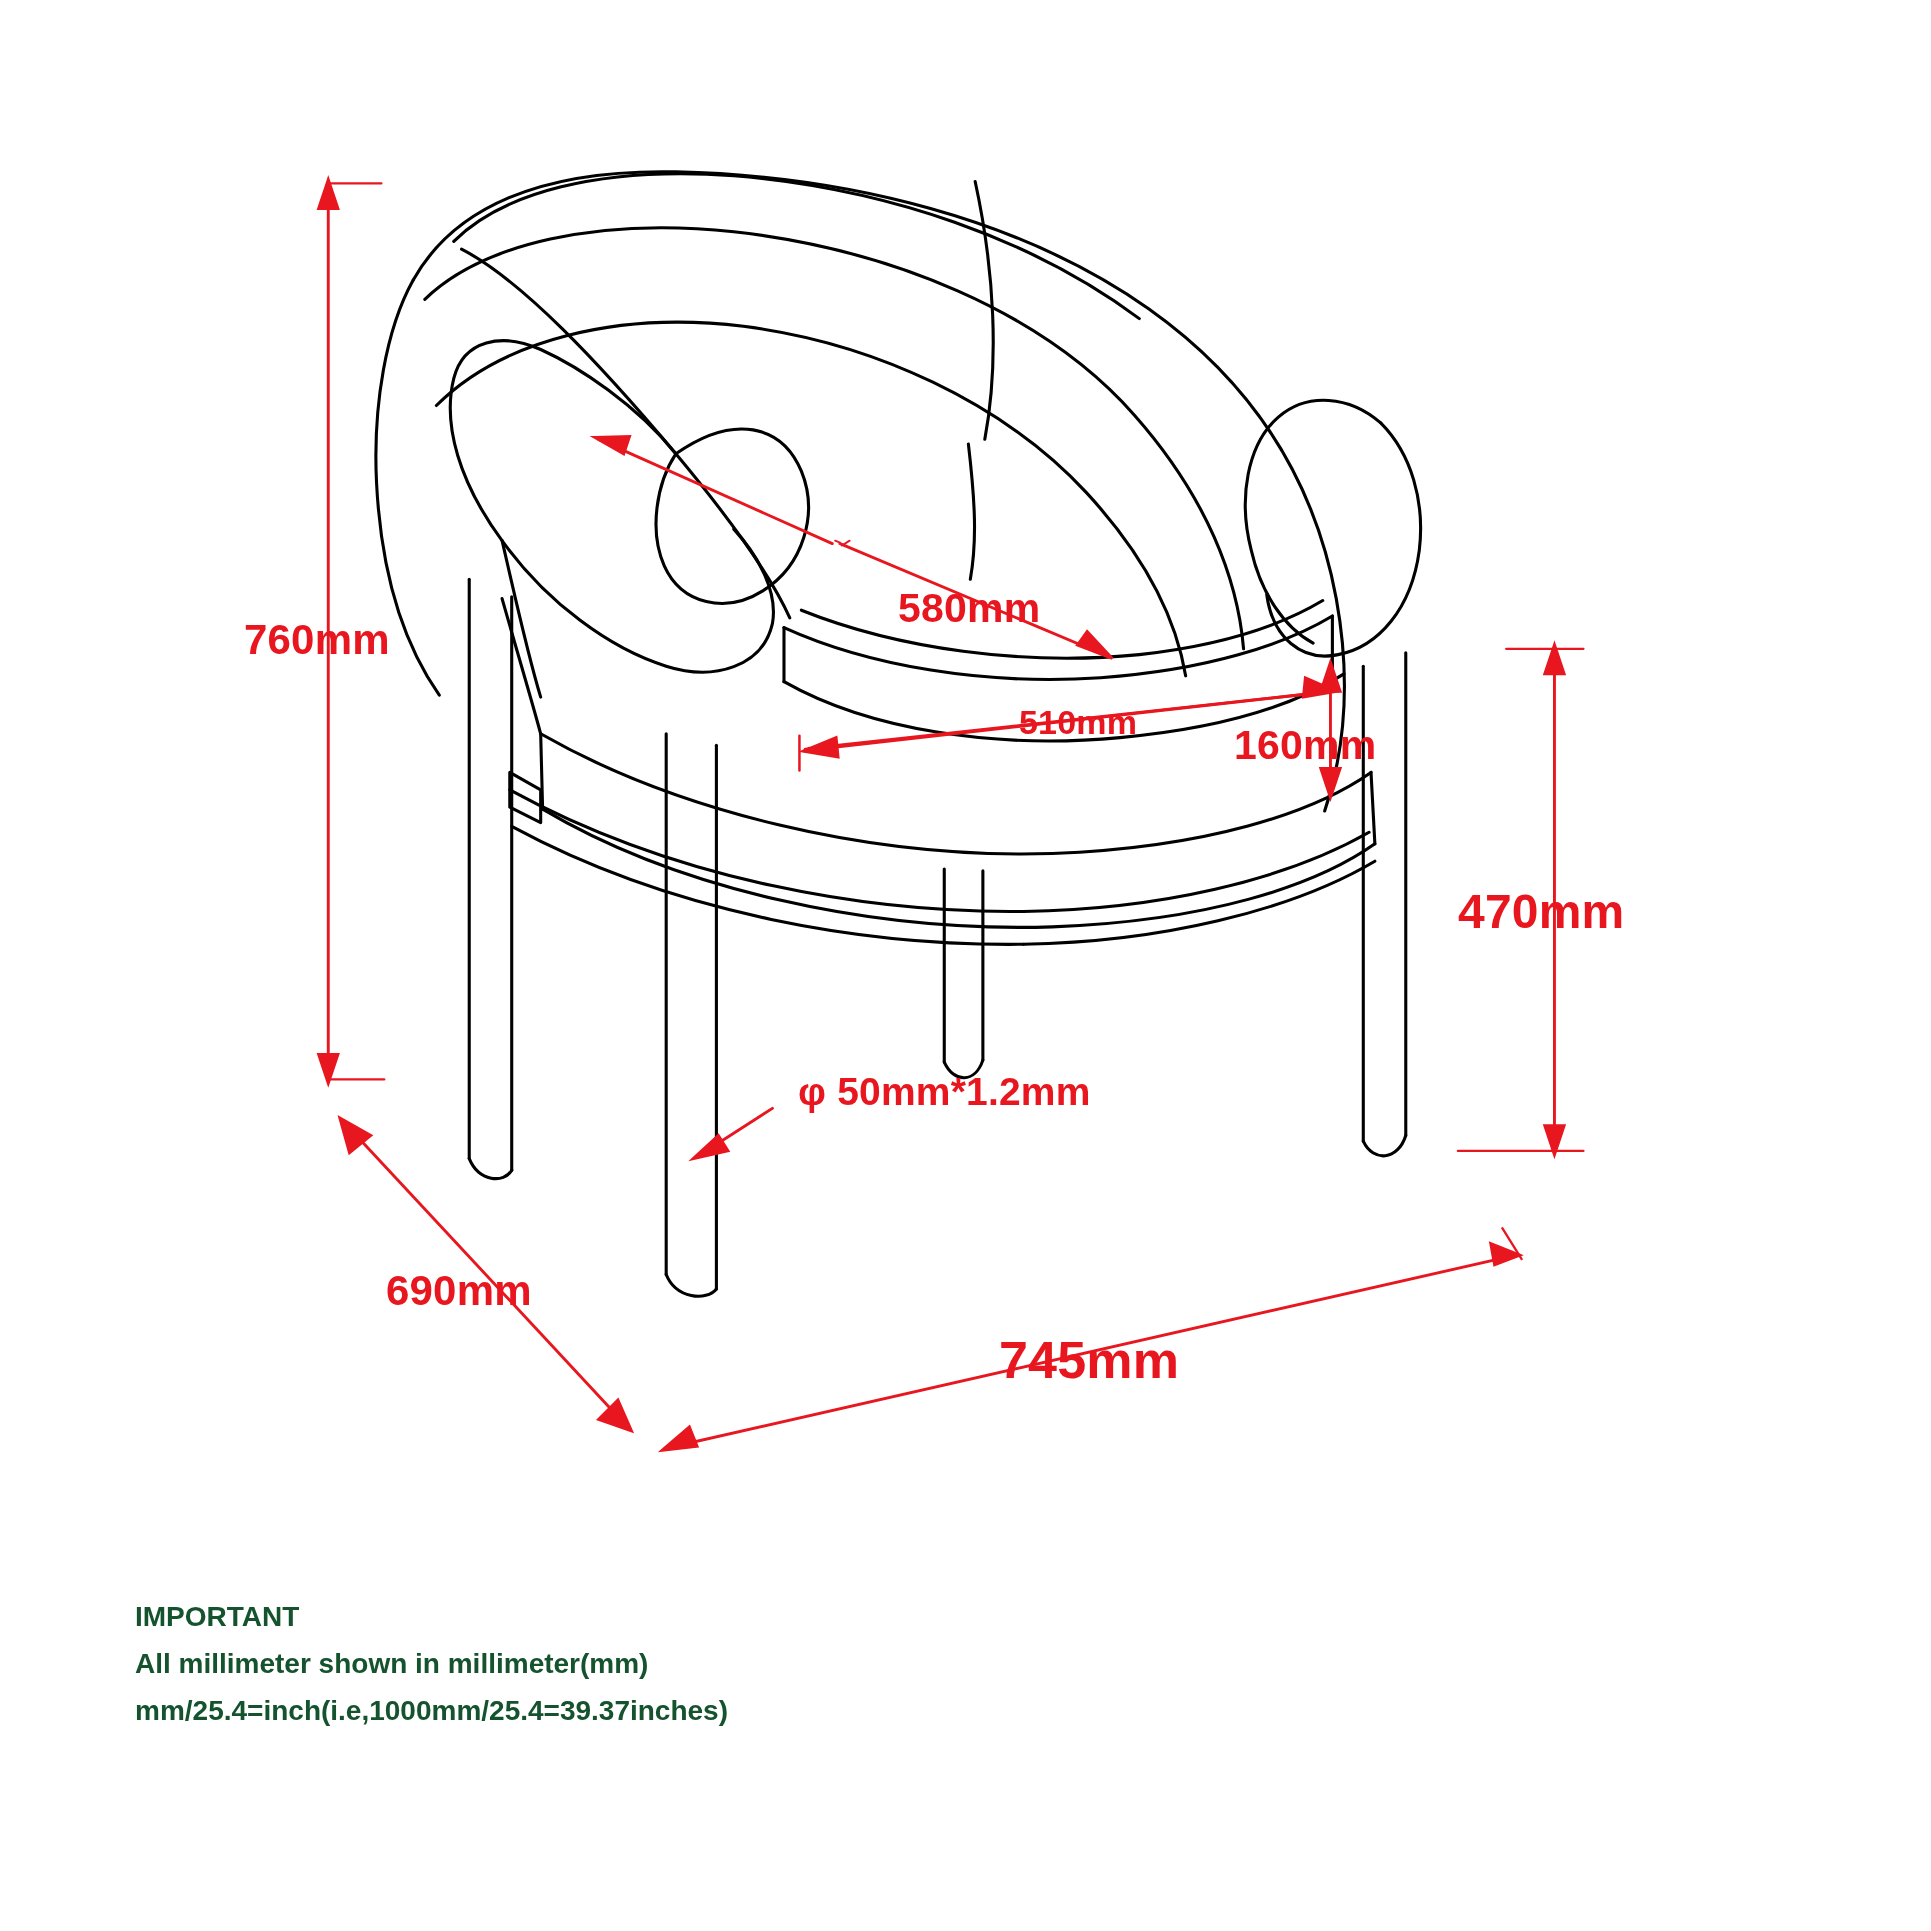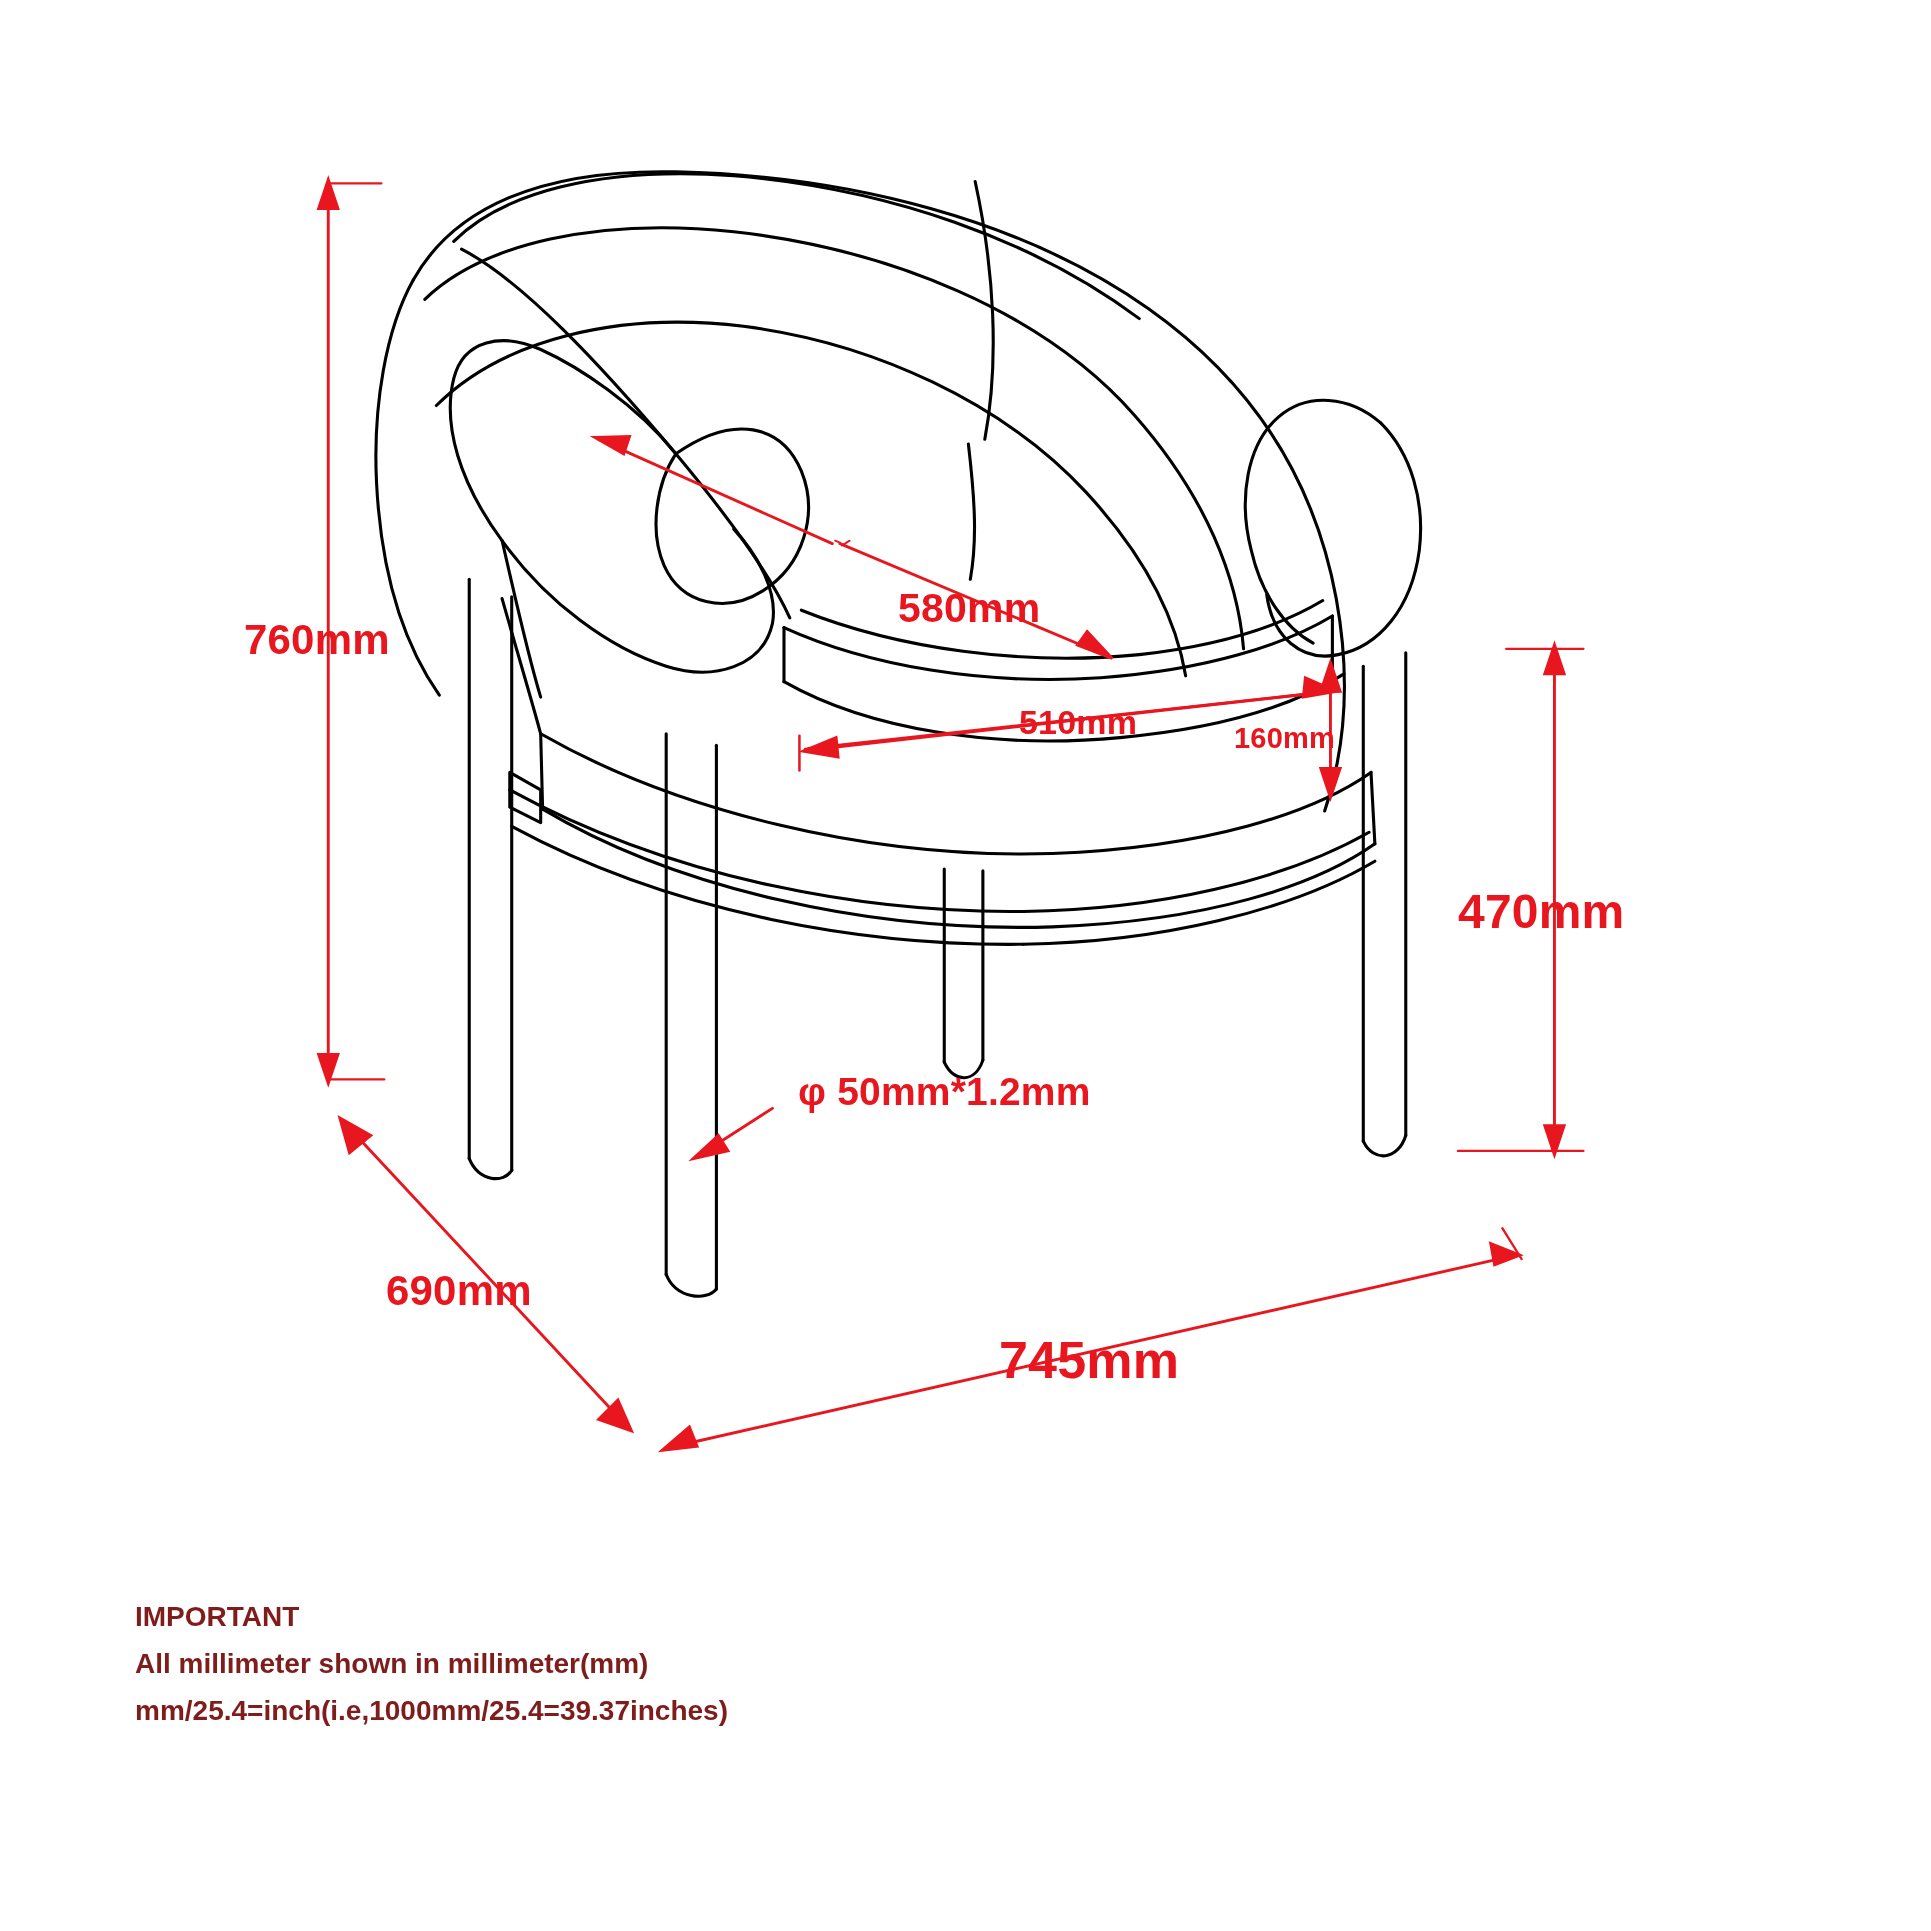--- a/index.html
+++ b/index.html
@@ -31,21 +31,21 @@
     color: #e8171f;
     font-family: "Liberation Sans", sans-serif;
     font-weight: bold;
     white-space: nowrap;
     letter-spacing: 0.2px;
   }
   .notes {
     position: absolute;
     left: 135px;
     top: 1593px;
-    color: #7f1d1d;
+    color: #14532d;
     font-family: "Liberation Sans", sans-serif;
     font-weight: bold;
     font-size: 28px;
     line-height: 47px;
   }
   .notes div { white-space: nowrap; }
 </style>
 </head>
 <body>
 
@@ -215,21 +215,21 @@
       <line x1="1556" y1="1272" x2="1576" y2="1304" stroke-width="2.4"></line>
     </g>
   </svg>
 
   <div class="dimlabel" style="left:244px; top:616px; font-size:42px;">760mm</div>
 
   <div class="dimlabel" style="left:898px; top:585px; font-size:41px;">580mm</div>
 
   <div class="dimlabel" style="left:1019px; top:703px; font-size:34px;">510mm</div>
 
-  <div class="dimlabel" style="left:1234px; top:722px; font-size:29px;">160mm</div>
+  <div class="dimlabel" style="left:1234px; top:722px; font-size:41px;">160mm</div>
 
   <div class="dimlabel" style="left:1458px; top:884px; font-size:48px;">470mm</div>
 
   <div class="dimlabel" style="left:798px; top:1070px; font-size:39px;">φ 50mm*1.2mm</div>
 
   <div class="dimlabel" style="left:386px; top:1267px; font-size:42px;">690mm</div>
 
   <div class="dimlabel" style="left:999px; top:1330px; font-size:52px;">745mm</div>
 
   <div class="notes">

